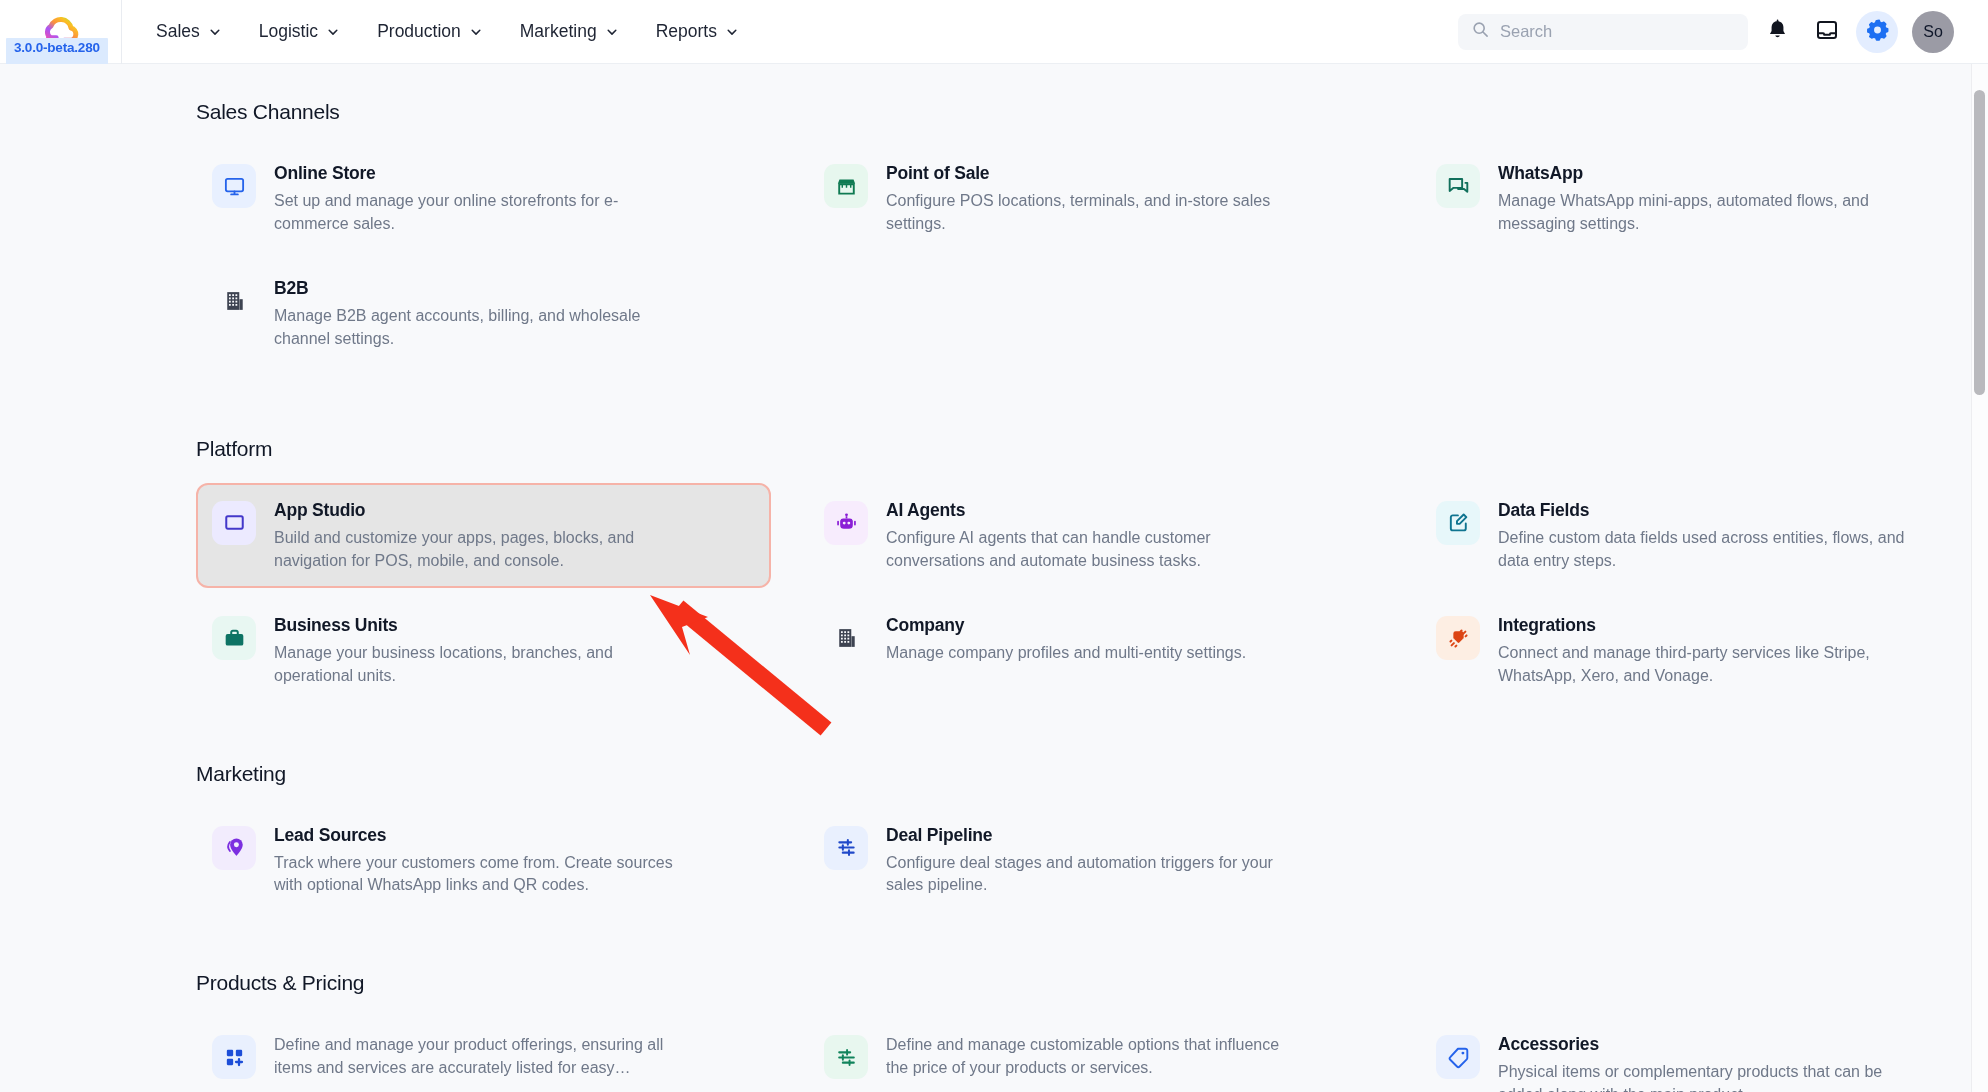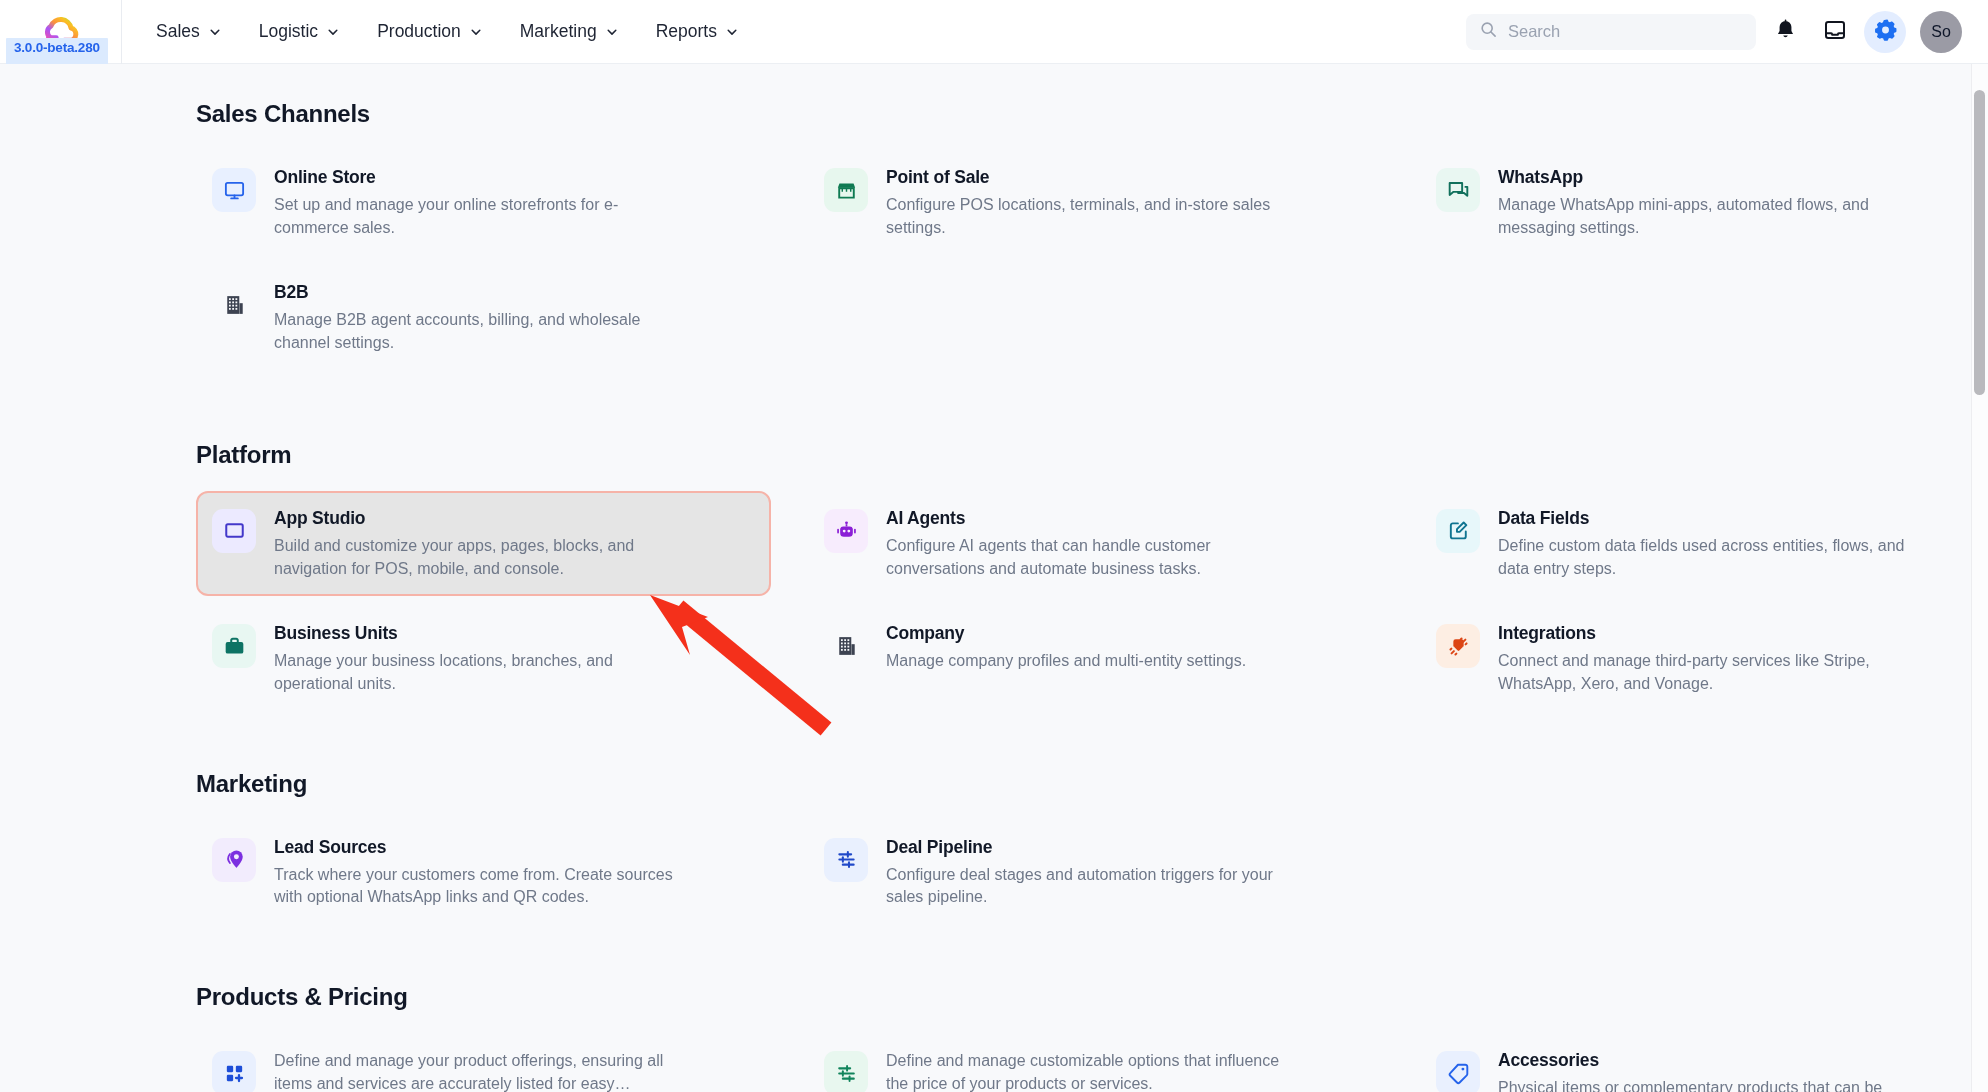--- a/index.html
+++ b/index.html
@@ -56,21 +56,21 @@
     white-space: nowrap;
   }
   .caret { display: inline-block; width: 12px; height: 12px; }
   .caret svg { display: block; }
 
   .topright {
     margin-left: auto;
     display: flex;
     align-items: center;
     gap: 8px;
-    padding-right: 26px;
+    padding-right: 34px;
   }
   .searchbox {
     width: 290px; height: 36px;
     background: #f4f6f9;
     border-radius: 8px;
     display: flex; align-items: center;
     gap: 11px;
     padding: 0 14px;
     cursor: text;
   }
@@ -96,22 +96,22 @@
     position: relative;
     height: 1028px;
     background: #f8f9fb;
     overflow: hidden;
   }
   .content {
     padding: 36px 0 0 0;
   }
   .section { margin-bottom: 8px; }
   .section-title {
-    font-size: 24px;
-    font-weight: 700;
+    font-size: 21px;
+    font-weight: 400;
     color: #111827;
     letter-spacing: -.25px;
     margin: 0 0 22px 196px;
   }
   .grid {
     display: grid;
     grid-template-columns: repeat(3, 575px);
     column-gap: 37px;
     margin-left: 196px;
   }

